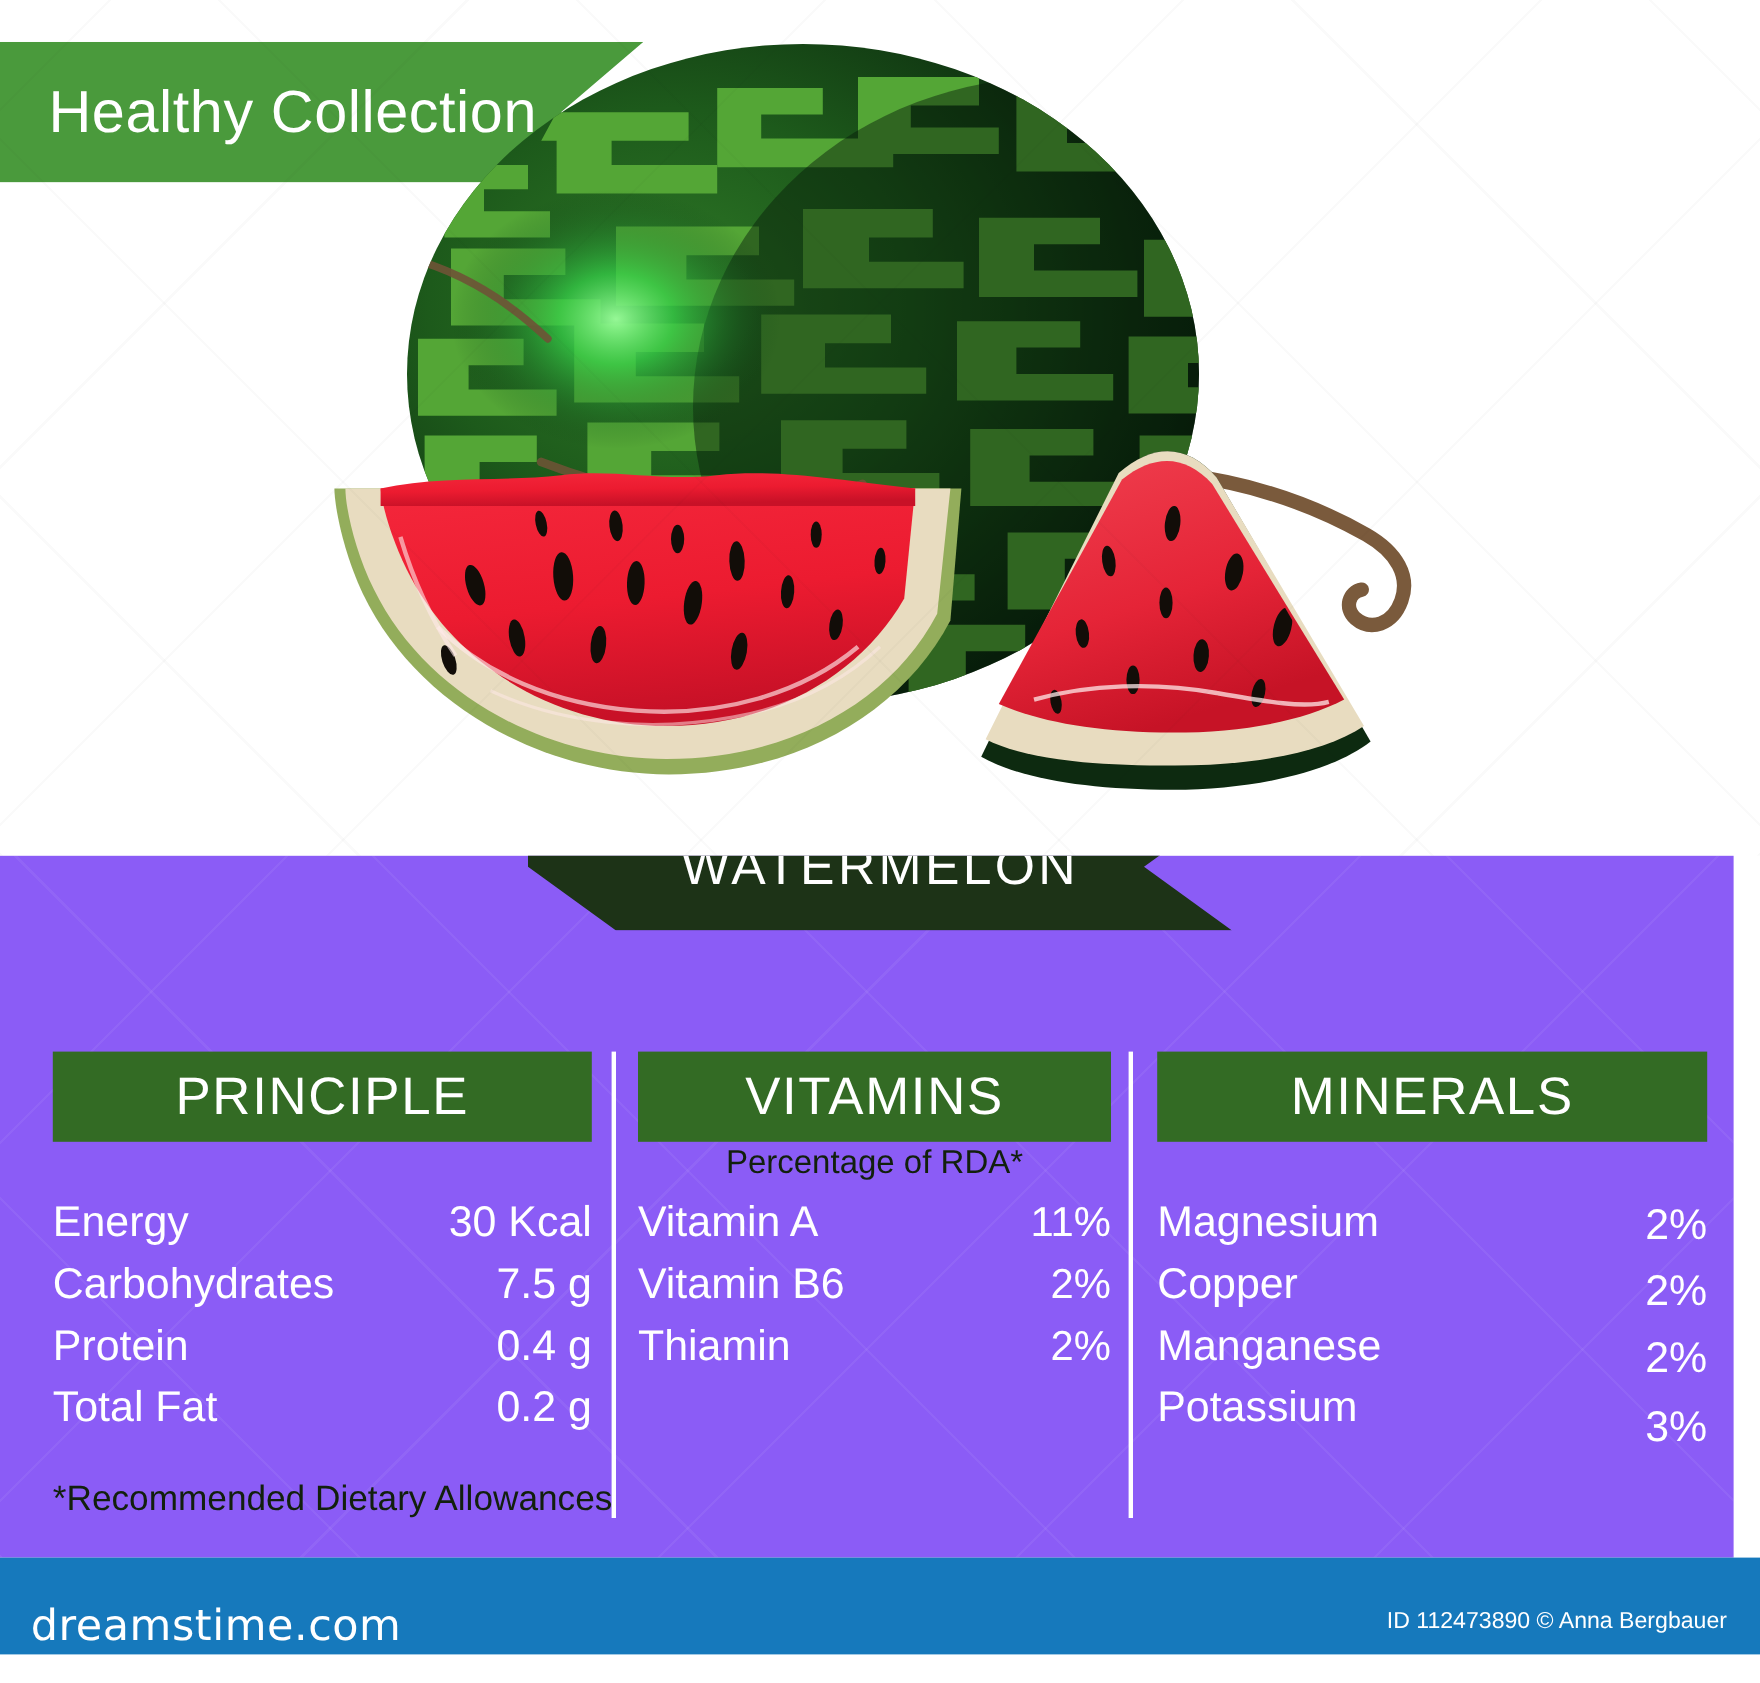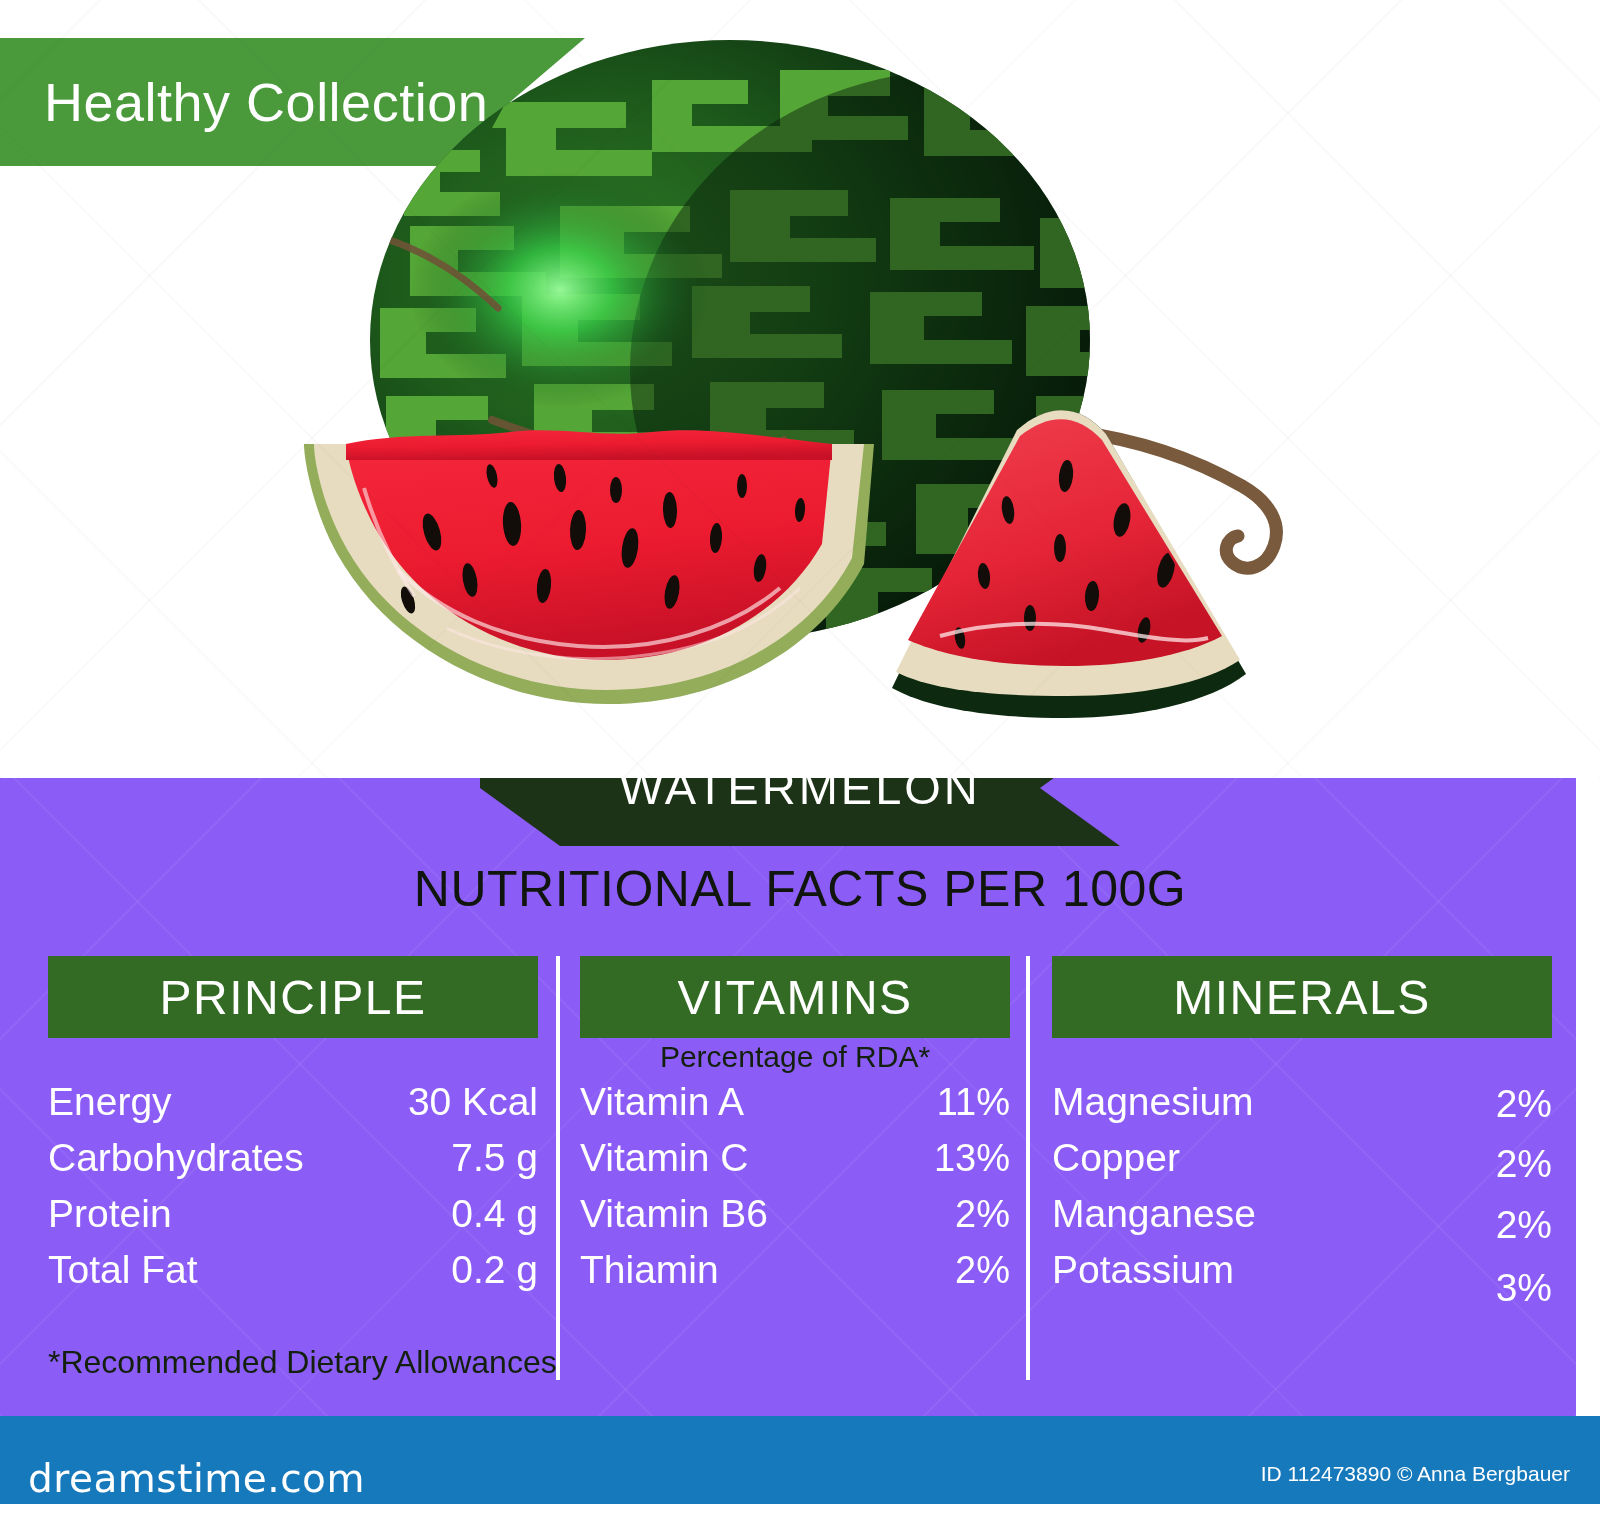--- a/index.html
+++ b/index.html
@@ -87,21 +87,21 @@
   .col-head-label {
     color:#ffffff; font-size:48px; letter-spacing:1.5px; white-space:nowrap;
   }
 
   .col-sub {
     text-align:center; color:#12200d; font-size:30px;
     margin-top:2px; height:34px;
   }
   .col-sub.empty { visibility:hidden; }
 
-  .rows { }
+  .rows { margin-top:10px; }
   .row {
     display:flex; justify-content:space-between; align-items:baseline;
     color:#ffffff; font-size:39px; line-height:1.44;
     white-space:nowrap;
   }
   .row .nm { text-align:left; }
   .row .vl { text-align:right; }
 
   
   .col.minerals .rows .row:nth-child(1) .vl { transform:translateY(2px); }
@@ -294,21 +294,20 @@
     </svg>
   </div>
 </div>
 
 <div id="panel">
 
   <div id="title-banner">
     <span id="title-banner-label">WATERMELON</span>
   </div>
 
-  <div id="facts-heading">NUTRITIONAL FACTS PER 100G</div>
 
   <div id="divider-1" class="divider"></div>
   <div id="divider-2" class="divider"></div>
 
   <div id="columns">
 
     <div class="col principle">
       <div class="col-head">
         <span class="col-head-label">PRINCIPLE</span>
       </div>
@@ -335,24 +334,20 @@
 
     <div class="col vitamins">
       <div class="col-head">
         <span class="col-head-label">VITAMINS</span>
       </div>
       <div class="col-sub">Percentage of RDA*</div>
       <div class="rows">
         <div class="row">
           <span class="nm">Vitamin A</span>
           <span class="vl">11%</span>
-        </div>
-        <div class="row">
-          <span class="nm">Vitamin C</span>
-          <span class="vl">13%</span>
         </div>
         <div class="row">
           <span class="nm">Vitamin B6</span>
           <span class="vl">2%</span>
         </div>
         <div class="row">
           <span class="nm">Thiamin</span>
           <span class="vl">2%</span>
         </div>
       </div>

